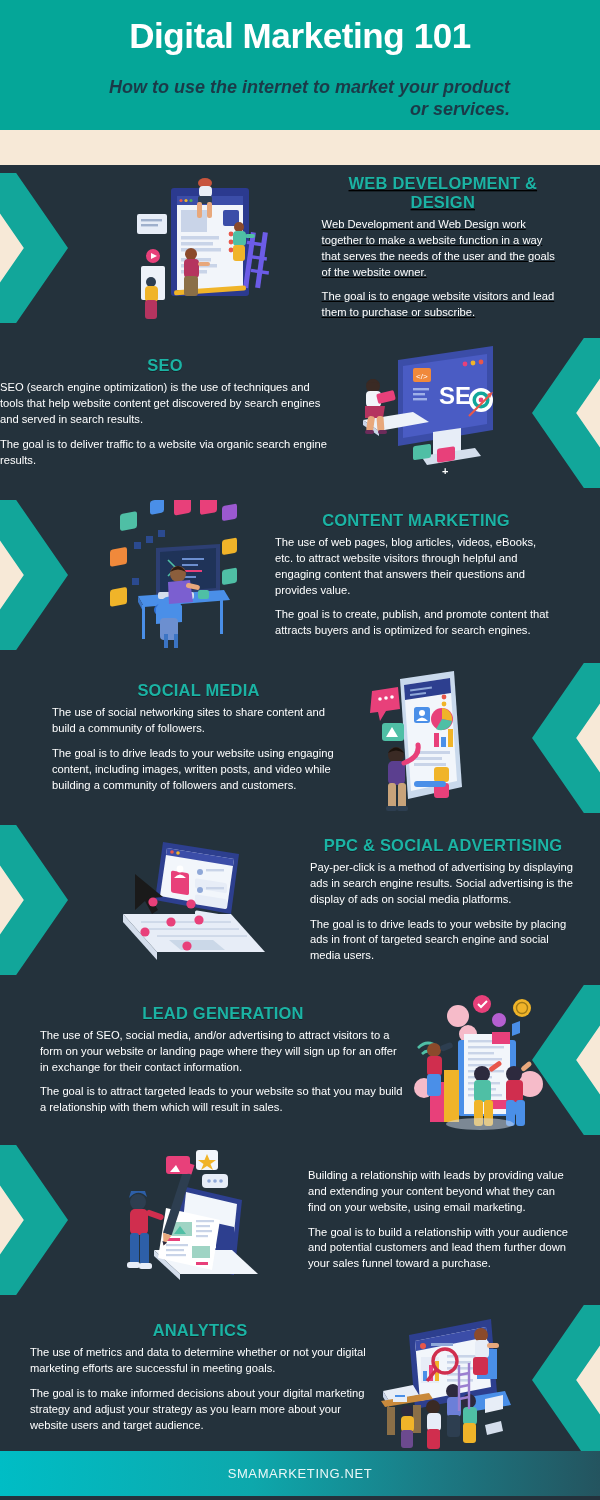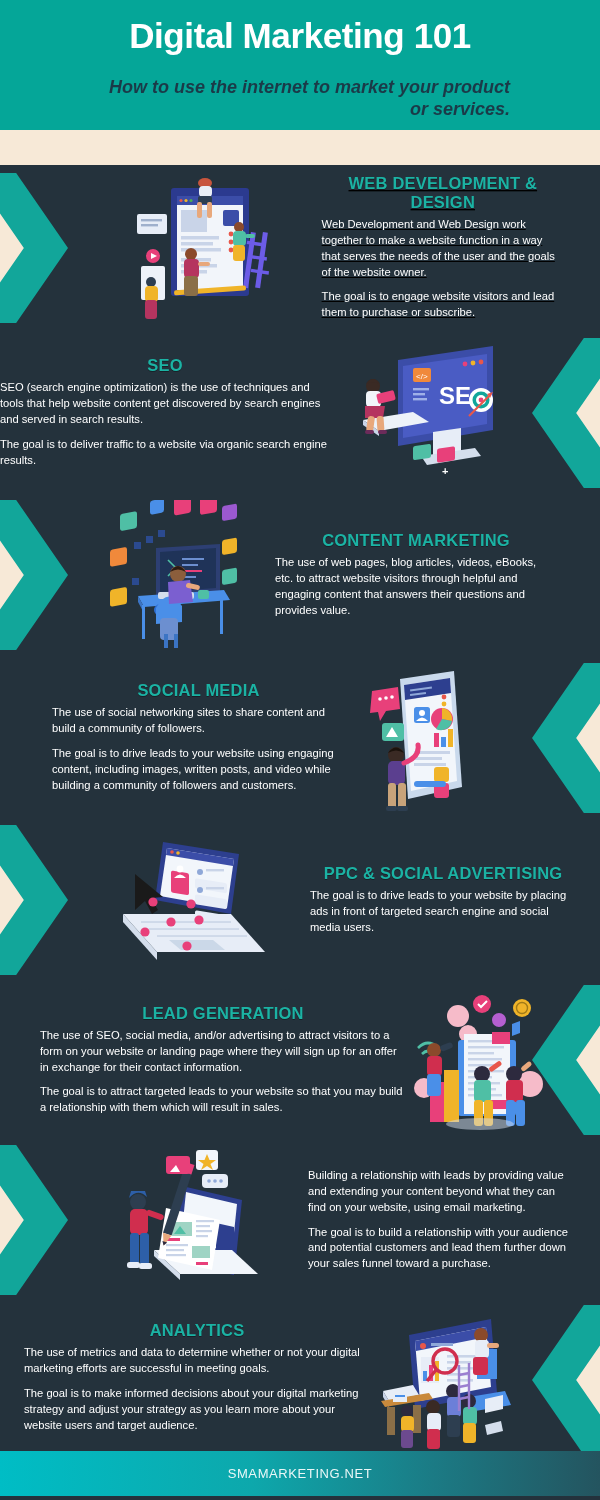--- a/index.html
+++ b/index.html
@@ -283,20 +283,21 @@
               <path d="M72 72 q8 -12 16 0 q-8 -5 -16 0z" fill="#2B1B12"></path>
               <path d="M70 82 l22 -2 l3 22 l-24 2z" fill="#7B5FD0"></path>
               <rect x="88" y="84" width="14" height="5" rx="2.5" fill="#E8A87C" transform="rotate(12 95 86)"></rect>
             </g>
           </g>
         </svg>
       </div>
       <div class="col-text" style="width:310px;padding-right:28px;">
         <div class="sec-head">CONTENT MARKETING</div>
         <p class="sec-p">The use of web pages, blog articles, videos, eBooks, etc. to attract website visitors through helpful and engaging content that answers their questions and provides value.</p>
+        <p class="sec-p">The goal is to create, publish, and promote content that attracts buyers and is optimized for search engines.</p>
       </div>
     </div>
   </div>
 
   <div class="section" style="top:655px;height:165px;">
     <div class="sec-inner">
       <div class="chev chev-right" style="top:8px;">
         <div class="cream"></div>
         <div class="teal"></div>
       </div>
@@ -389,20 +390,21 @@
             <circle cx="86" cy="76" r="4.6" fill="#E8407A"></circle>
             <circle cx="66" cy="94" r="4.6" fill="#E8407A"></circle>
             <circle cx="94" cy="92" r="4.6" fill="#E8407A"></circle>
             <circle cx="40" cy="104" r="4.6" fill="#E8407A"></circle>
             <circle cx="82" cy="118" r="4.6" fill="#E8407A"></circle>
           </g>
         </svg>
       </div>
       <div class="col-text" style="width:290px;padding-right:24px;">
         <div class="sec-head">PPC &amp; SOCIAL ADVERTISING</div>
+        <p class="sec-p">Pay-per-click is a method of advertising by displaying ads in search engine results. Social advertising is the display of ads on social media platforms.</p>
         <p class="sec-p">The goal is to drive leads to your website by placing ads in front of targeted search engine and social media users.</p>
       </div>
     </div>
   </div>
 
   <div class="section" style="top:980px;height:160px;">
     <div class="sec-inner">
       <div class="chev chev-right" style="top:5px;">
         <div class="cream"></div>
         <div class="teal"></div>
@@ -537,21 +539,21 @@
       </div>
     </div>
   </div>
 
   <div class="section" style="top:1300px;height:155px;">
     <div class="sec-inner">
       <div class="chev chev-right" style="top:5px;">
         <div class="cream"></div>
         <div class="teal"></div>
       </div>
-      <div class="col-text" style="width:370px;padding-left:24px;">
+      <div class="col-text" style="width:370px;padding-left:30px;">
         <div class="sec-head" style="text-align:center;">ANALYTICS</div>
         <p class="sec-p">The use of metrics and data to determine whether or not your digital marketing efforts are successful in meeting goals.</p>
         <p class="sec-p">The goal is to make informed decisions about your digital marketing strategy and adjust your strategy as you learn more about your website users and target audience.</p>
       </div>
       <div class="col-art art" style="width:150px;">
         <svg width="145" height="145" viewBox="0 0 145 145">
           <g>
             <polygon points="36,30 118,14 124,88 42,104" fill="#2D3F8F"></polygon>
             <polygon points="42,36 113,22 118,82 47,96" fill="#F2F6FB"></polygon>
             <polygon points="42,36 113,22 114,32 43,46" fill="#3B4DA8"></polygon>

